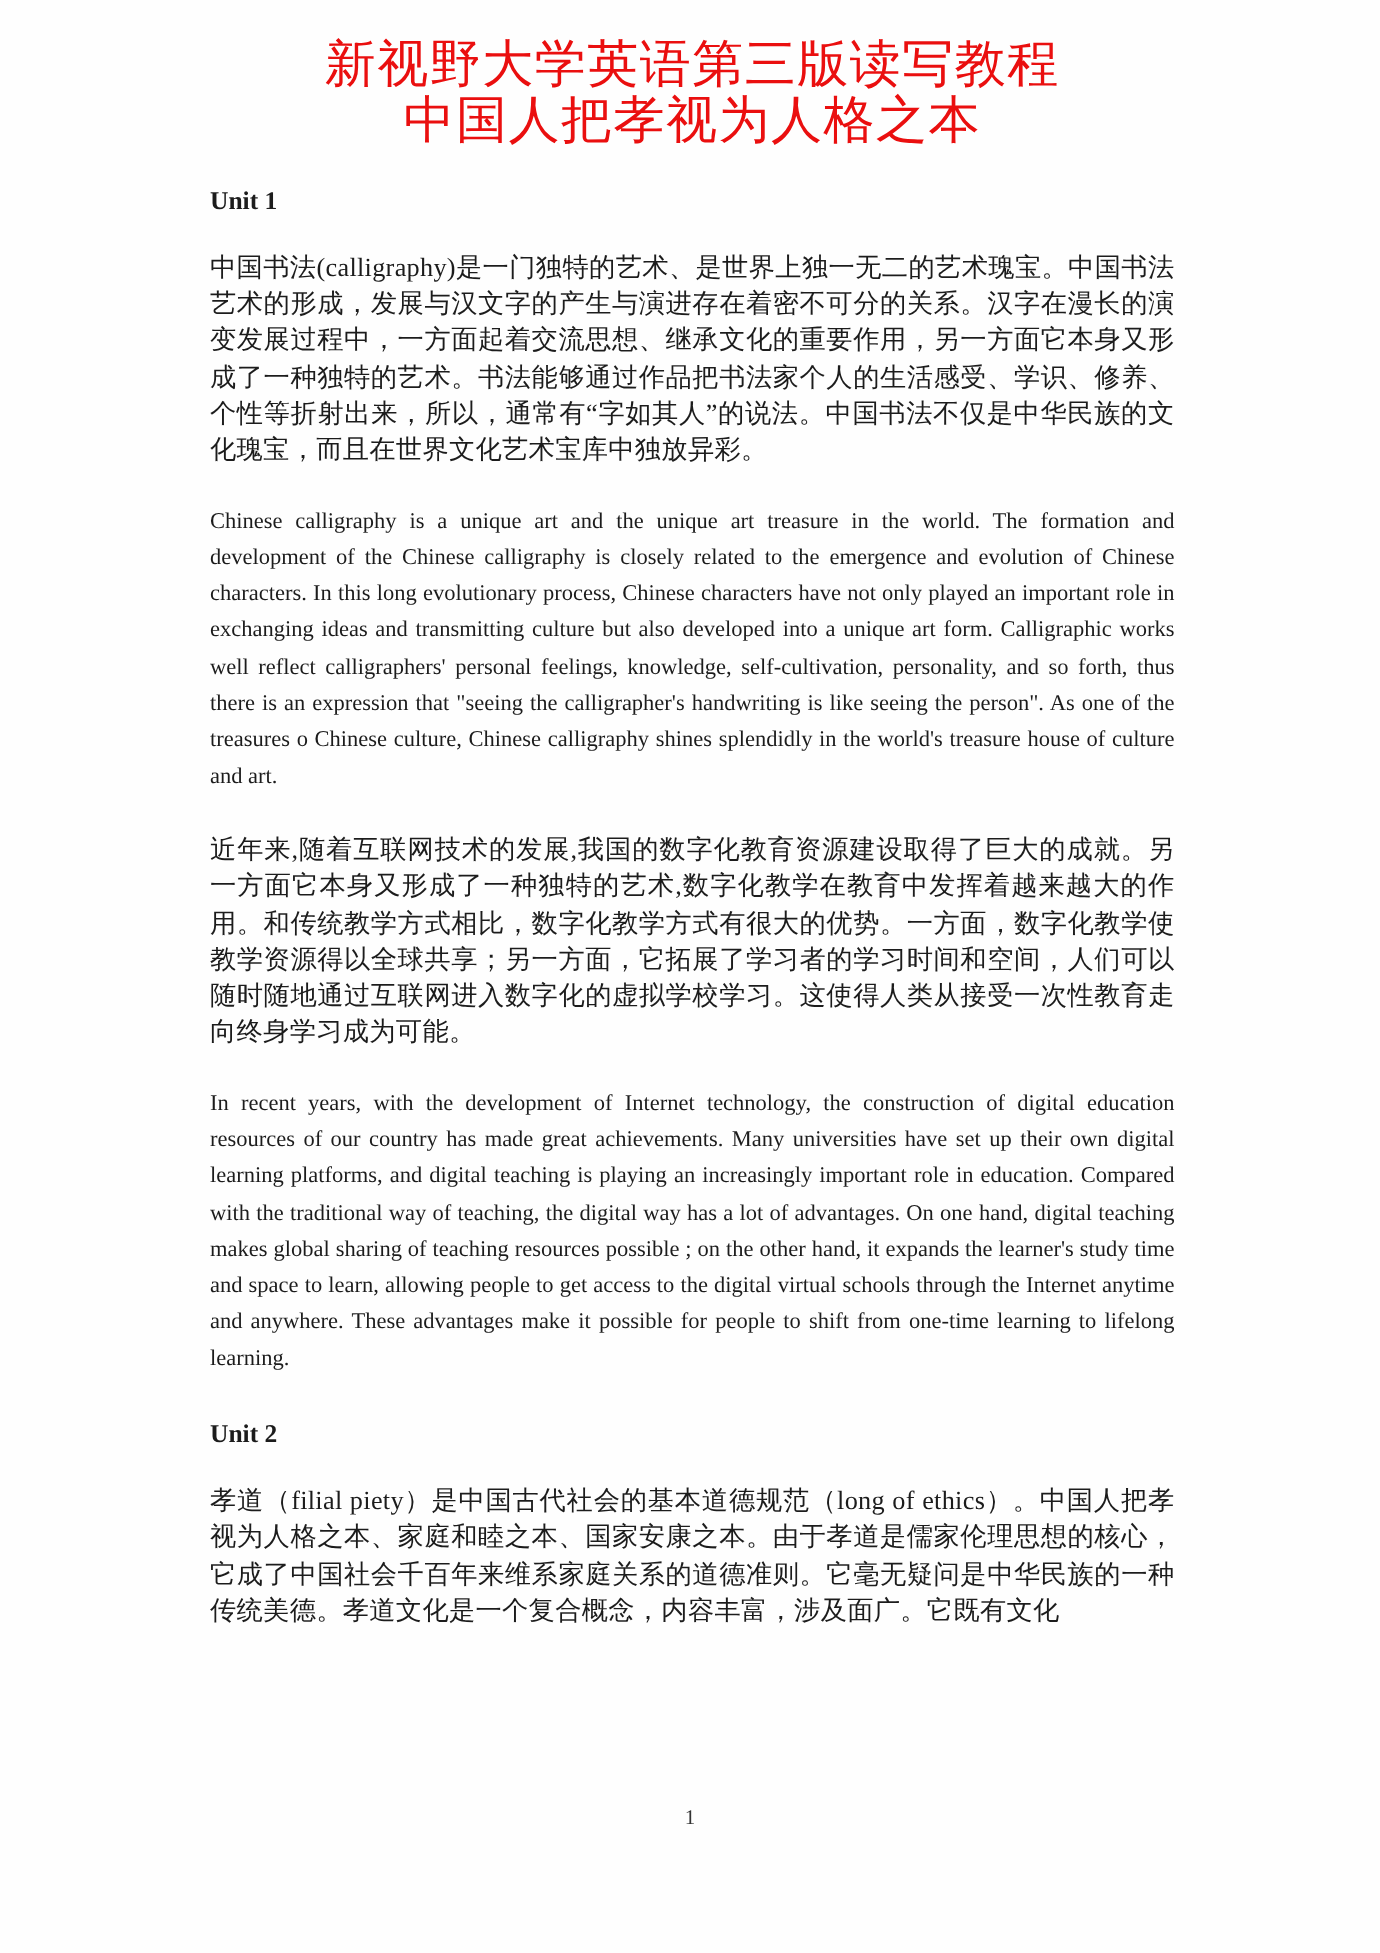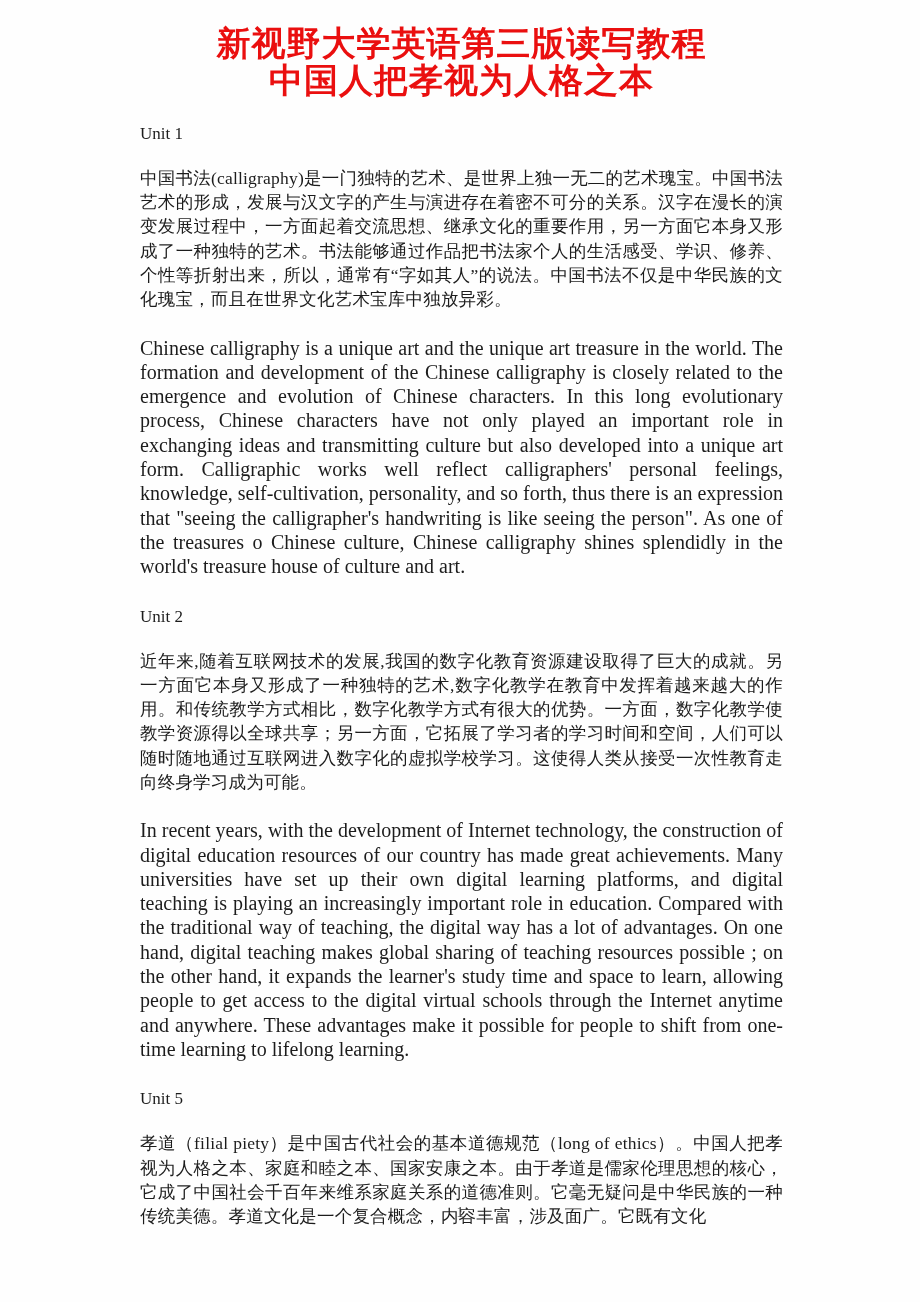--- a/index.html
+++ b/index.html
@@ -20,42 +20,42 @@
     top: 0;
     left: 0;
     width: 920px;
     height: 1302px;
     background: #fefefe;
     box-sizing: border-box;
     padding: 0 137px 0 140px;
   }
   .doc-title {
     text-align: center;
-    font-weight: bold;
+    font-weight: normal;
     font-size: 34px;
     line-height: 37px;
     margin-top: 25px;
     letter-spacing: 1px;
     font-family: "Liberation Serif", "DejaVu Serif", serif;
   }
   .doc-title .line {
     display: block;
     white-space: nowrap;
   }
   .unit-heading {
     font-size: 17px;
     line-height: 24px;
     margin: 26px 0 20px 0;
-    font-weight: normal;
+    font-weight: bold;
   }
   .unit-heading.first {
     margin-top: 17px;
   }
   .para {
-    font-size: 20px;
+    font-size: 15px;
     line-height: 24.3px;
     text-align: justify;
     margin: 0 0 24px 0;
   }
   .para.cn {
     font-size: 17.5px;
     letter-spacing: 0.2px;
   }
   .page-number {
     position: absolute;
@@ -74,22 +74,21 @@
 
   <h1 class="doc-title" style="color: rgb(234, 15, 15);">
     <span class="line">新视野大学英语第三版读写教程</span>
     <span class="line">中国人把孝视为人格之本</span>
   </h1>
 
   <div class="unit-heading first">Unit 1</div>
   <p class="para cn">中国书法(calligraphy)是一门独特的艺术、是世界上独一无二的艺术瑰宝。中国书法艺术的形成，发展与汉文字的产生与演进存在着密不可分的关系。汉字在漫长的演变发展过程中，一方面起着交流思想、继承文化的重要作用，另一方面它本身又形成了一种独特的艺术。书法能够通过作品把书法家个人的生活感受、学识、修养、个性等折射出来，所以，通常有“字如其人”的说法。中国书法不仅是中华民族的文化瑰宝，而且在世界文化艺术宝库中独放异彩。</p>
   <p class="para en">Chinese calligraphy is a unique art and the unique art treasure in the world. The formation and development of the Chinese calligraphy is closely related to the emergence and evolution of Chinese characters. In this long evolutionary process, Chinese characters have not only played an important role in exchanging ideas and transmitting culture but also developed into a unique art form. Calligraphic works well reflect calligraphers' personal feelings, knowledge, self-cultivation, personality, and so forth, thus there is an expression that "seeing the calligrapher's handwriting is like seeing the person". As one of the treasures o Chinese culture, Chinese calligraphy shines splendidly in the world's treasure house of culture and art.</p>
 
-  <div class="unit-heading">Unit 2</div>
   <p class="para cn">近年来,随着互联网技术的发展,我国的数字化教育资源建设取得了巨大的成就。另一方面它本身又形成了一种独特的艺术,数字化教学在教育中发挥着越来越大的作用。和传统教学方式相比，数字化教学方式有很大的优势。一方面，数字化教学使教学资源得以全球共享；另一方面，它拓展了学习者的学习时间和空间，人们可以随时随地通过互联网进入数字化的虚拟学校学习。这使得人类从接受一次性教育走向终身学习成为可能。</p>
   <p class="para en">In recent years, with the development of Internet technology, the construction of digital education resources of our country has made great achievements. Many universities have set up their own digital learning platforms, and digital teaching is playing an increasingly important role in education. Compared with the traditional way of teaching, the digital way has a lot of advantages. On one hand, digital teaching makes global sharing of teaching resources possible ; on the other hand, it expands the learner's study time and space to learn, allowing people to get access to the digital virtual schools through the Internet anytime and anywhere. These advantages make it possible for people to shift from one-time learning to lifelong learning.</p>
 
-  <div class="unit-heading">Unit 5</div>
+  <div class="unit-heading">Unit 2</div>
   <p class="para cn">孝道（filial piety）是中国古代社会的基本道德规范（long of ethics）。中国人把孝视为人格之本、家庭和睦之本、国家安康之本。由于孝道是儒家伦理思想的核心，它成了中国社会千百年来维系家庭关系的道德准则。它毫无疑问是中华民族的一种传统美德。孝道文化是一个复合概念，内容丰富，涉及面广。它既有文化</p>
 
 </div>
 
 <div class="page-number">1</div>
 
 </body></html>

